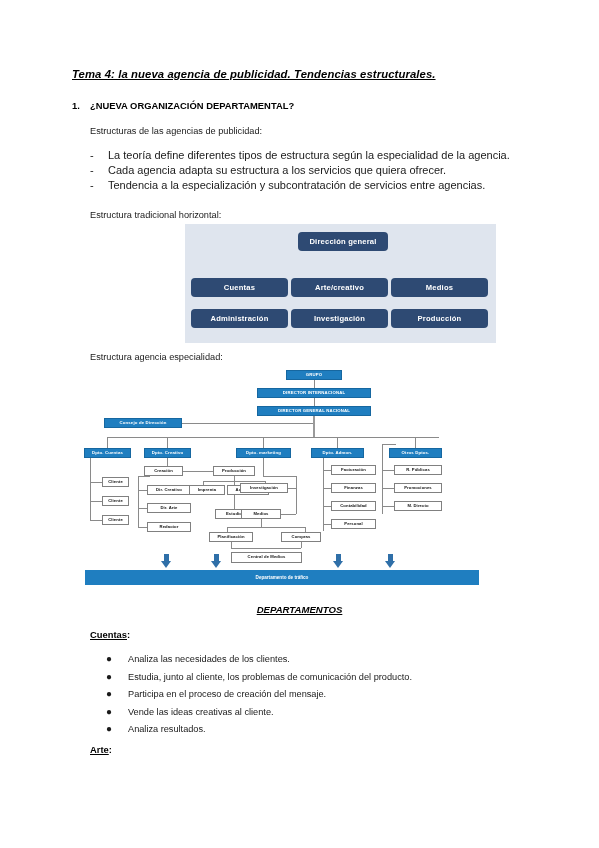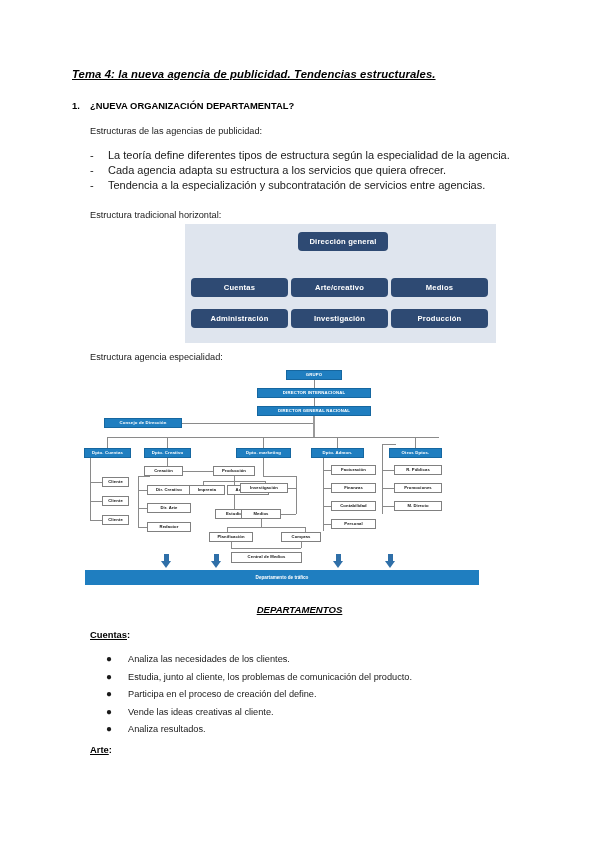--- a/index.html
+++ b/index.html
@@ -254,20 +254,20 @@
     <div class="trafico">Departamento de tráfico</div>
   </div>
 
   <div class="departamentos">DEPARTAMENTOS</div>
 
   <div class="sec-head sh-cuentas"><u>Cuentas</u><span>:</span></div>
 
   <div class="bullets">
     <div class="bullet-item"><span class="bl">●</span><span>Analiza las necesidades de los clientes.</span></div>
     <div class="bullet-item"><span class="bl">●</span><span>Estudia, junto al cliente, los problemas de comunicación del producto.</span></div>
-    <div class="bullet-item"><span class="bl">●</span><span>Participa en el proceso de creación del define.</span></div>
+    <div class="bullet-item"><span class="bl">●</span><span>Participa en el proceso de creación del mensaje.</span></div>
     <div class="bullet-item"><span class="bl">●</span><span>Vende las ideas creativas al cliente.</span></div>
     <div class="bullet-item"><span class="bl">●</span><span>Analiza resultados.</span></div>
   </div>
 
   <div class="sec-head sh-arte"><u>Arte</u><span>:</span></div>
 
 </div>
 
 </body></html>

